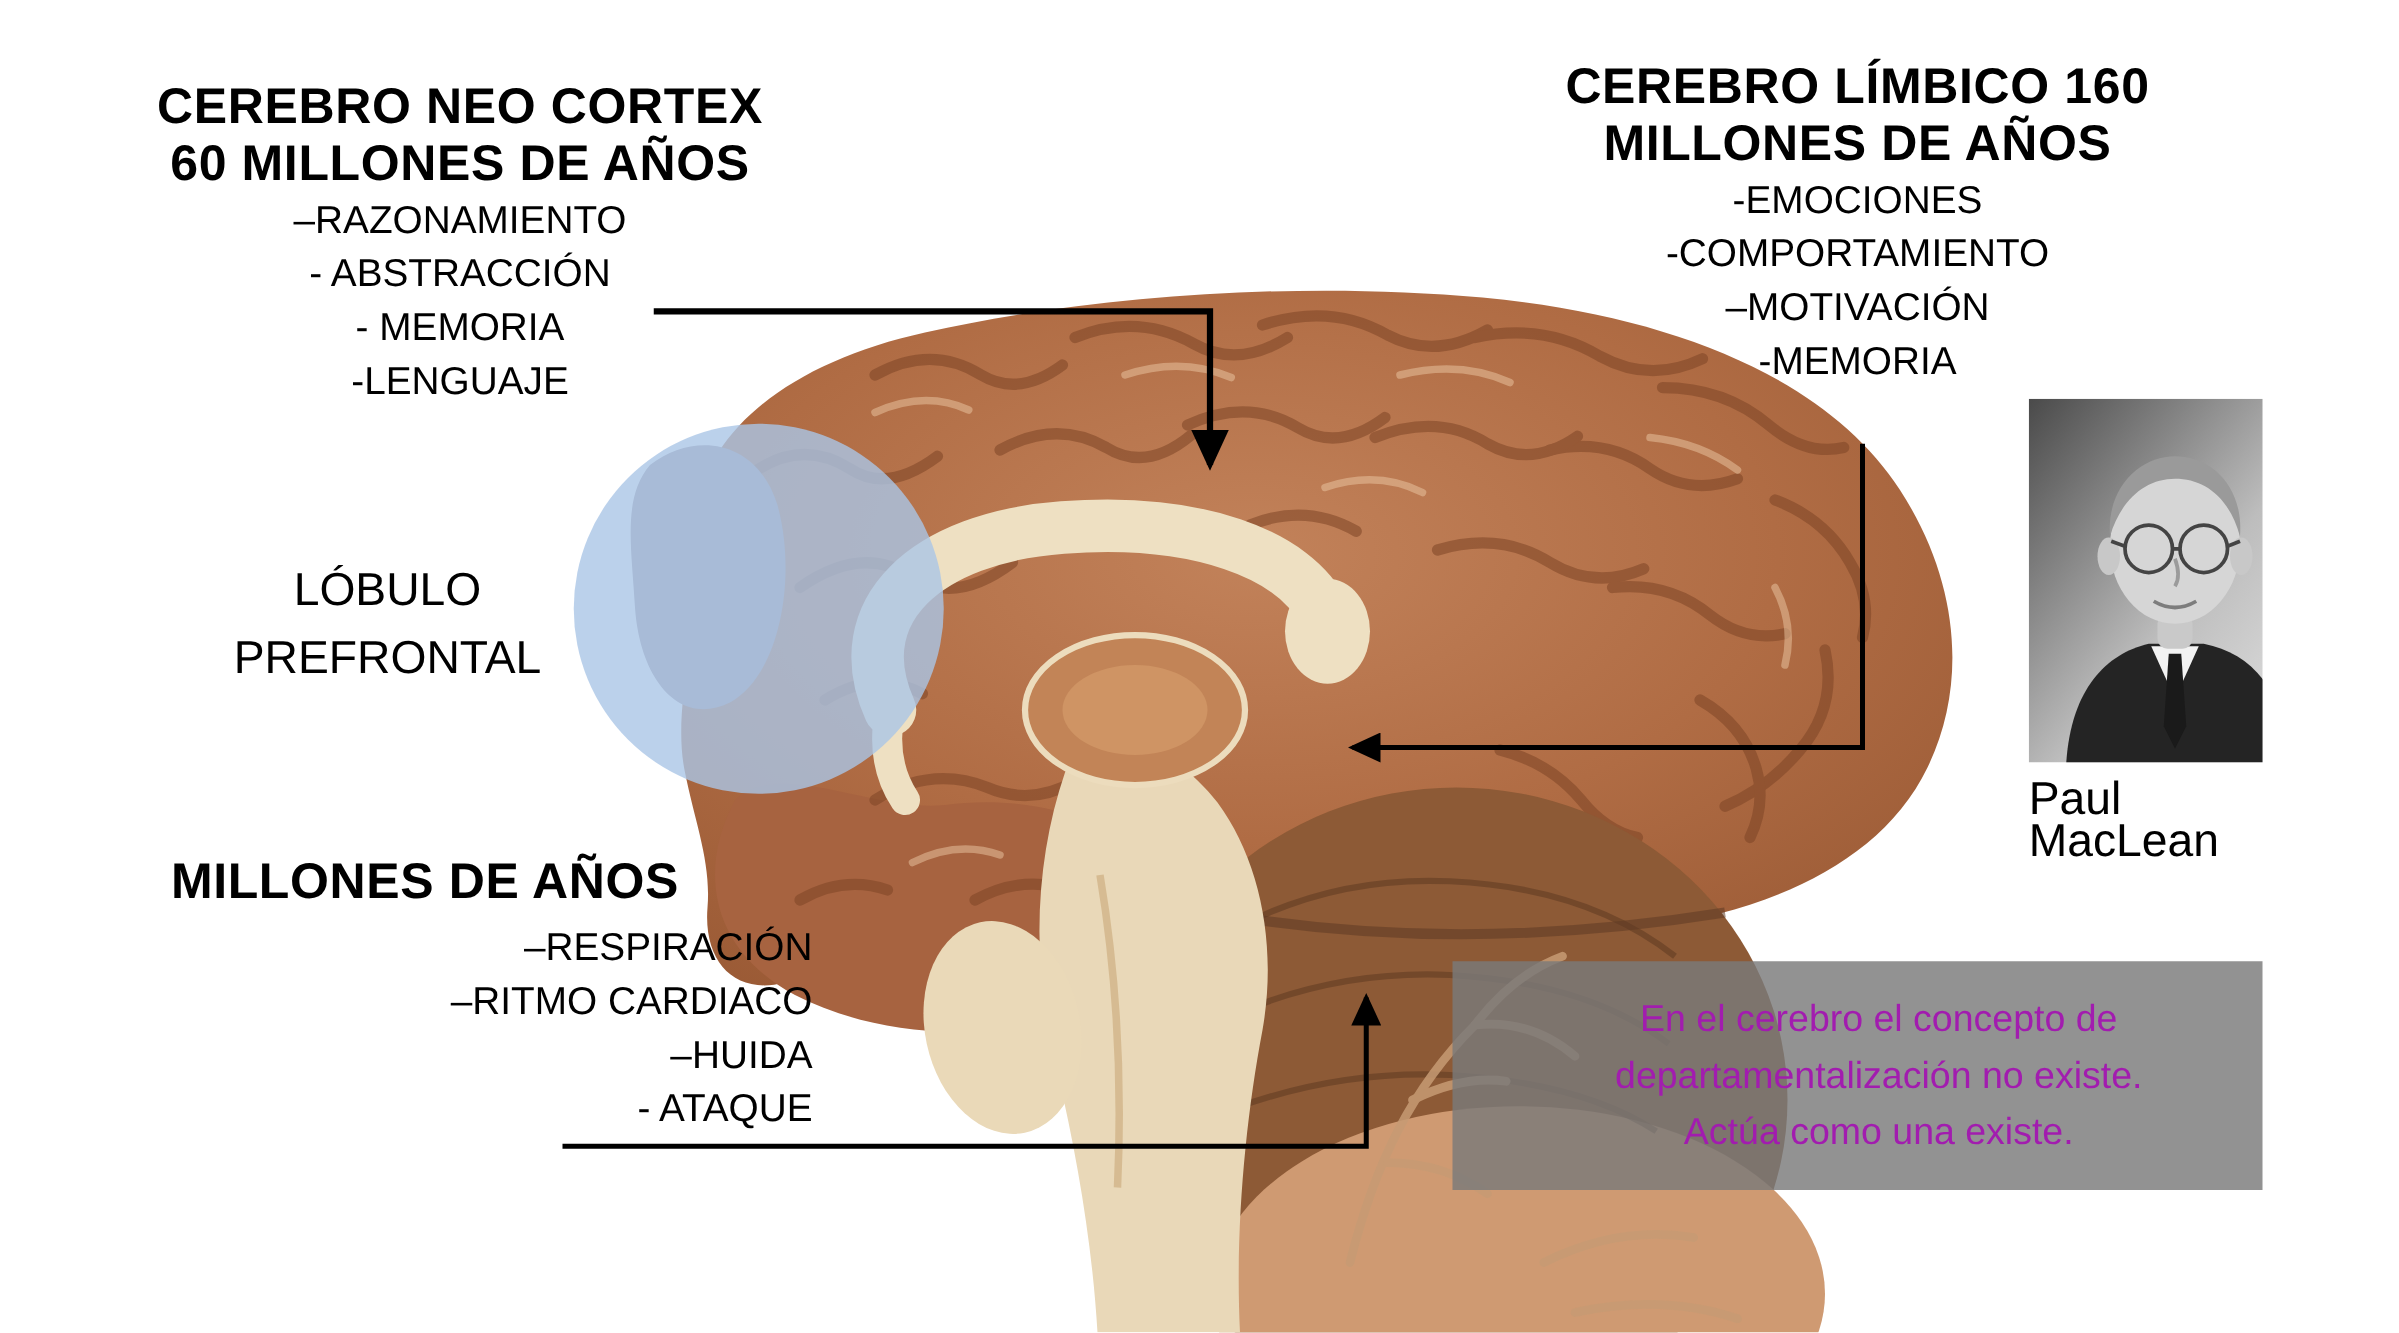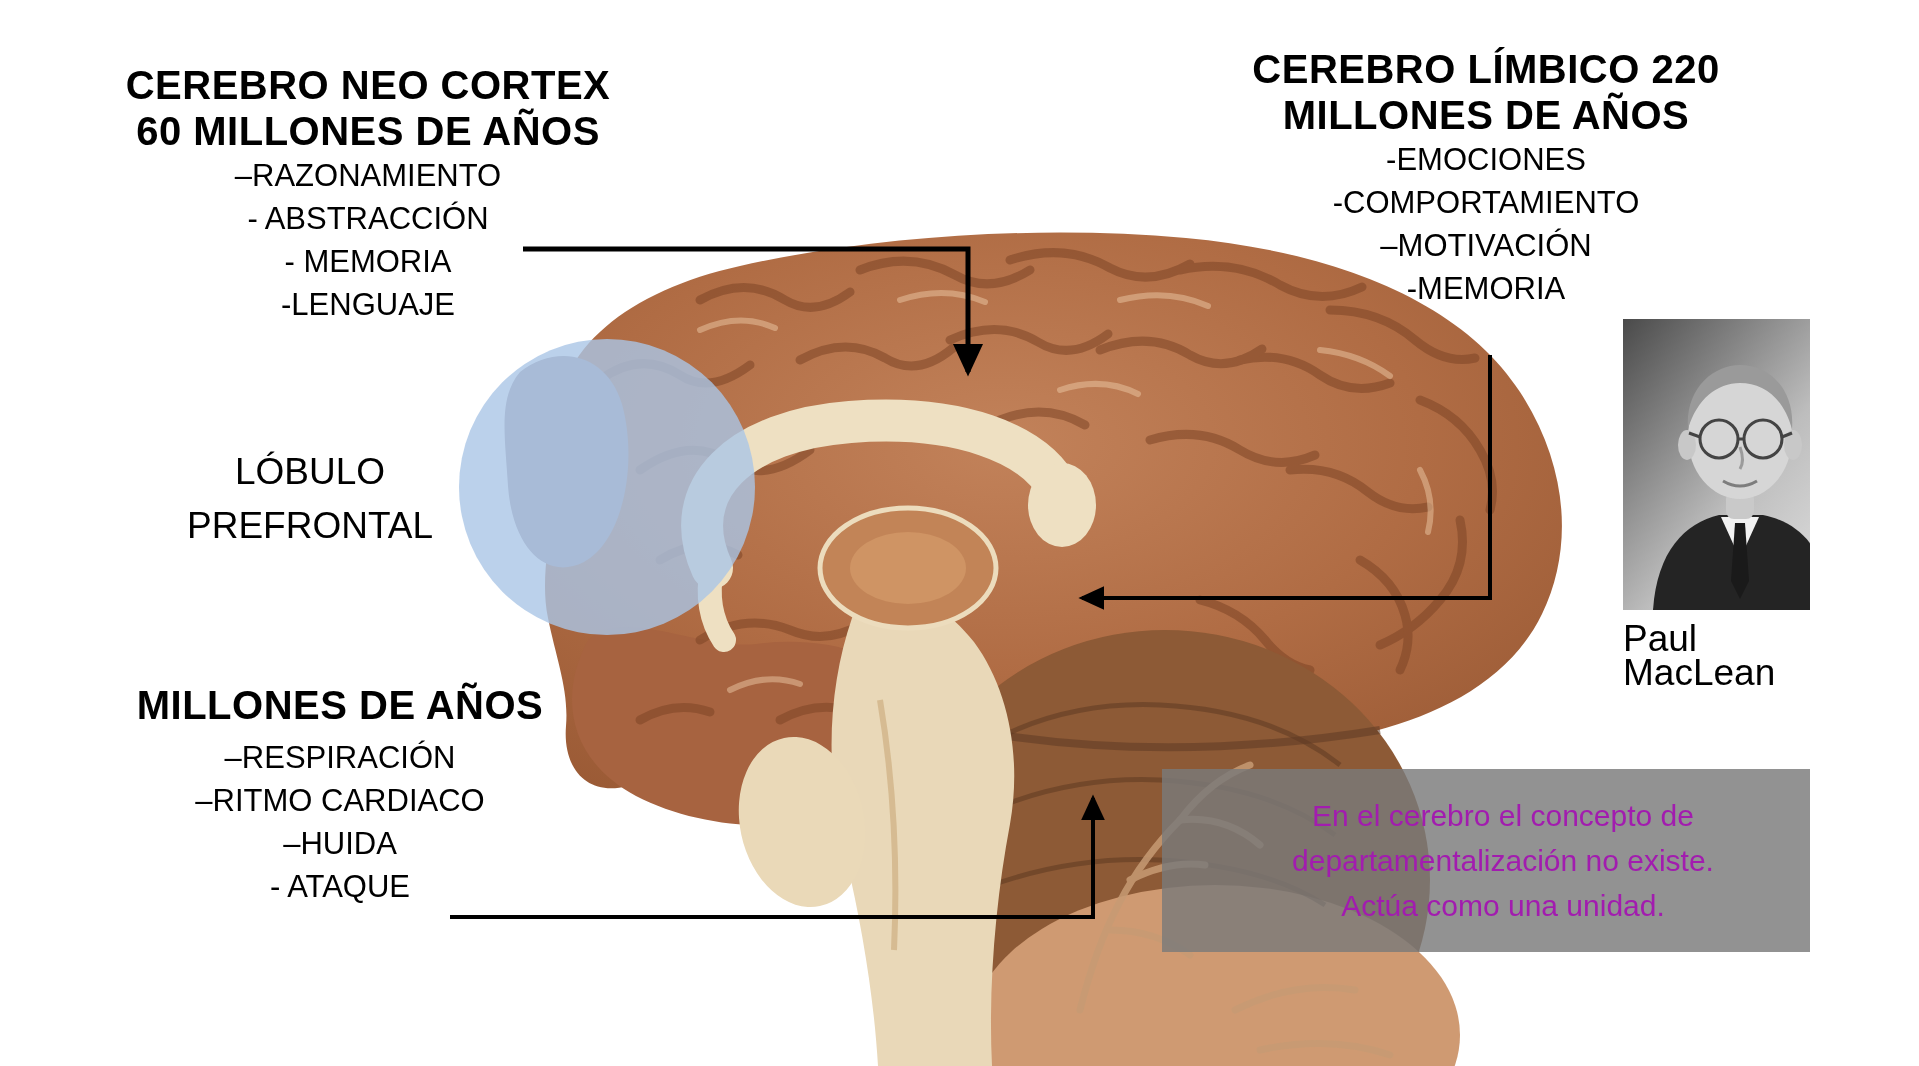--- a/index.html
+++ b/index.html
@@ -164,36 +164,36 @@
     <div class="block-items">
       <div>–RAZONAMIENTO</div>
       <div>- ABSTRACCIÓN</div>
       <div>- MEMORIA</div>
       <div>-LENGUAJE</div>
     </div>
   </div>
 
   <div class="abs centered" style="left:1486px;top:46px;width:640px;">
     <div class="block-title">
-      <div>CEREBRO LÍMBICO 220</div>
+      <div>CEREBRO LÍMBICO 160</div>
       <div>MILLONES DE AÑOS</div>
     </div>
     <div class="block-items">
       <div>-EMOCIONES</div>
       <div>-COMPORTAMIENTO</div>
       <div>–MOTIVACIÓN</div>
       <div>-MEMORIA</div>
     </div>
   </div>
 
   <div class="abs centered" style="left:340px;top:682px;width:620px;">
     <div class="block-title">
       <div>MILLONES DE AÑOS</div>
     </div>
-    <div class="block-items" style="margin-top:8px;">
+    <div class="block-items" style="margin-top:8px;text-align:right;">
       <div>–RESPIRACIÓN</div>
       <div>–RITMO CARDIACO</div>
       <div>–HUIDA</div>
       <div>- ATAQUE</div>
     </div>
   </div>
 
   <div class="abs centered prefrontal" style="left:310px;top:445px;width:420px;">
     <div>LÓBULO</div>
     <div>PREFRONTAL</div>
@@ -233,16 +233,16 @@
 
       <path d="M 117,128 q 5,14 0,22" stroke="#9b9b9b" stroke-width="3" fill="none"></path>
       <path d="M 100,162 q 17,10 34,0" stroke="#7d7d7d" stroke-width="3" fill="none"></path>
     </svg>
   </div>
   <div class="abs caption">Paul MacLean</div>
 
   <div class="abs note-box">
     <div>En el cerebro el concepto de</div>
     <div>departamentalización no existe.</div>
-    <div>Actúa como una unidad.</div>
+    <div>Actúa como una existe.</div>
   </div>
 
 </div>
 
 </body></html>

